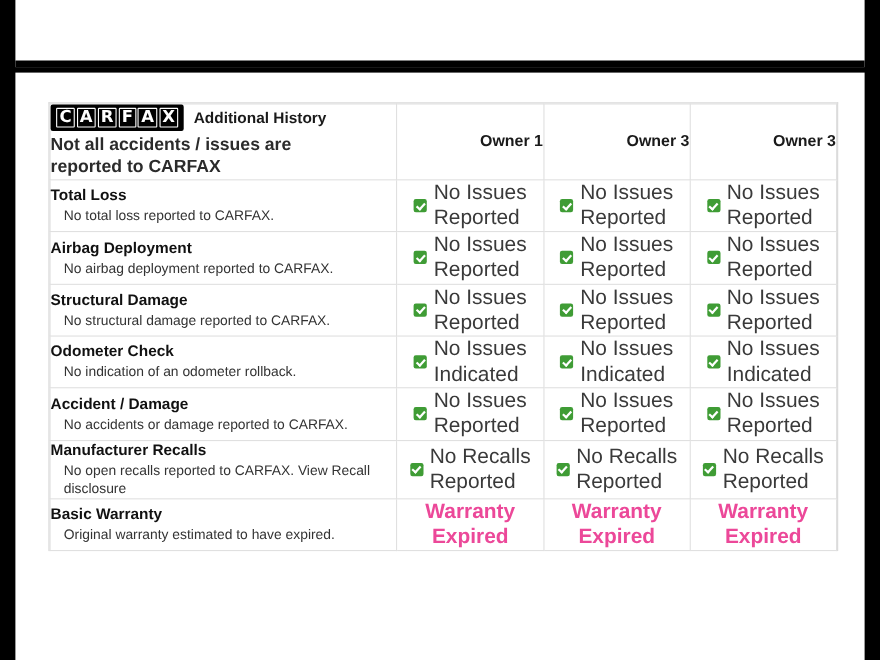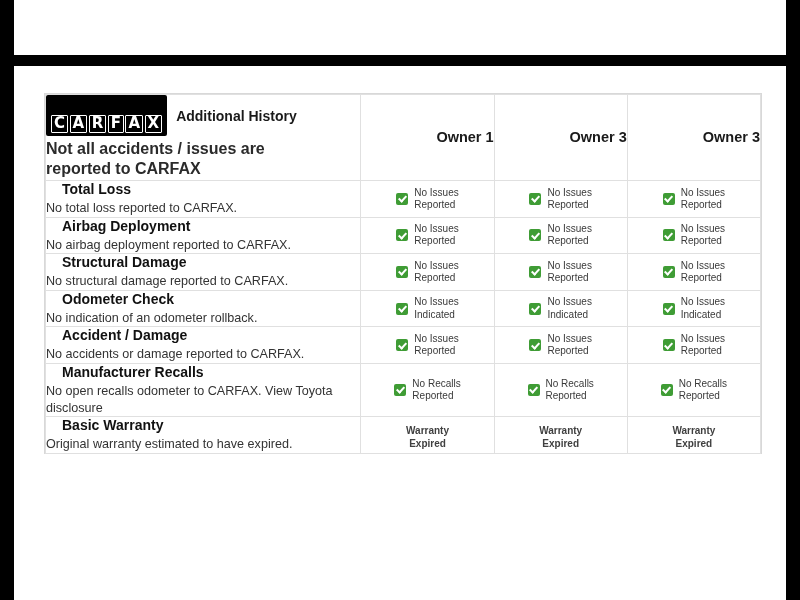--- a/index.html
+++ b/index.html
@@ -73,21 +73,21 @@
   }
   .carfax-logo-row {
     display: flex;
     align-items: center;
     gap: 9px;
     margin-bottom: 3px;
   }
   .carfax-logo {
     display: inline-block;
     background: #000000;
-    padding: 20px 5px 3px 5px;
+    padding: 3px 5px 3px 5px;
     border-radius: 2px;
     line-height: 1;
   }
   .carfax-logo .lt {
     display: inline-block;
     color: #ffffff;
     font-family: "DejaVu Sans", sans-serif;
     font-weight: bold;
     font-size: 15px;
     letter-spacing: 0px;
@@ -109,26 +109,26 @@
     max-width: 280px;
   }
   .row-label {
     padding: 10px 12px 11px 14px;
   }
   .row-title {
     font-size: 14px;
     font-weight: bold;
     color: #111111;
     margin-bottom: 3px;
-    margin-left: 16px;
   }
   .row-desc {
     font-size: 12.6px;
     color: #333333;
     line-height: 1.32;
+    padding-left: 12px;
   }
   .cell-status {
     text-align: center;
     padding: 10px 6px;
   }
   .status-wrap {
     display: inline-flex;
     align-items: center;
     gap: 6px;
     justify-content: center;
@@ -147,29 +147,29 @@
     position: absolute;
     left: 3.4px;
     top: 1.4px;
     width: 3px;
     height: 6.2px;
     border: solid #ffffff;
     border-width: 0 2px 2px 0;
     transform: rotate(42deg);
   }
   .status-text {
-    font-size: 10px;
+    font-size: 19px;
     color: #3a3a3a;
     line-height: 1.22;
     text-align: left;
     white-space: pre-line;
   }
   .status-text.bold {
     font-weight: bold;
-    color: #404040;
+    color: #ec4899;
     text-align: center;
   }
   .cell-status.warranty .status-wrap { gap: 0; }
 </style>
 </head>
 <body>
 
 <div id="screen">
   <div class="top-band"></div>
 
@@ -334,21 +334,21 @@
                   <span class="check"></span>
                   <span class="status-text">No Issues
 Reported</span>
                 </span>
             </td>
           </tr>
 
           <tr>
             <td class="row-label">
               <div class="row-title">Manufacturer Recalls</div>
-              <div class="row-desc">No open recalls odometer to CARFAX. View Toyota disclosure</div>
+              <div class="row-desc">No open recalls reported to CARFAX. View Recall disclosure</div>
             </td>
             <td class="cell-status">
               <span class="status-wrap">
                   <span class="check"></span>
                   <span class="status-text">No Recalls
 Reported</span>
                 </span>
             </td>
             <td class="cell-status">
               <span class="status-wrap">

